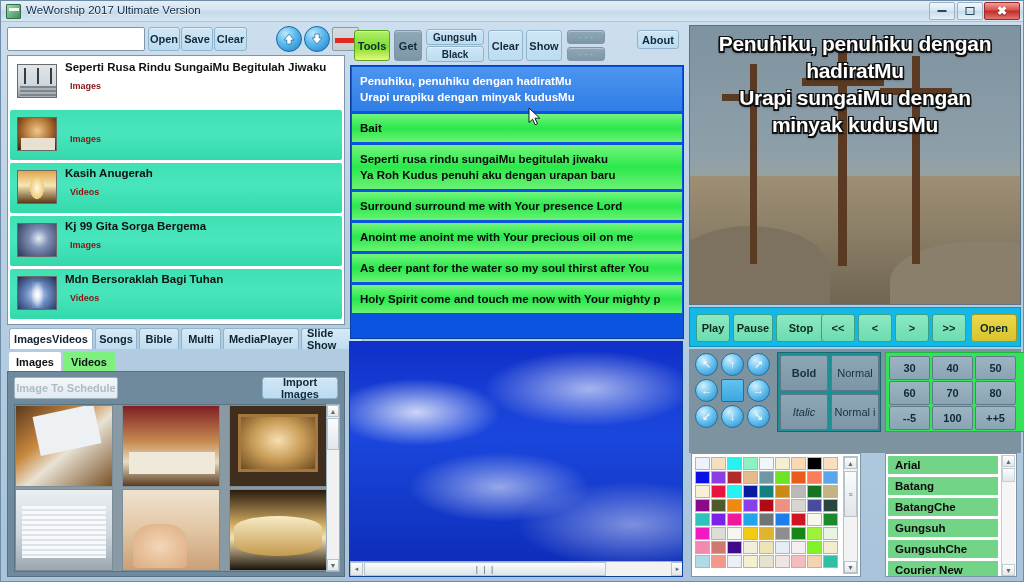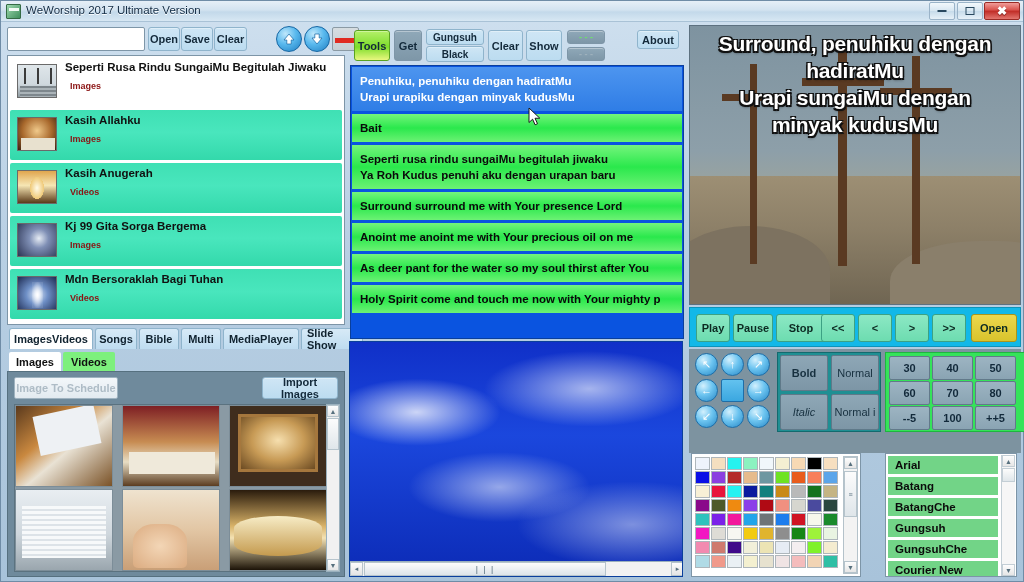--- a/index.html
+++ b/index.html
@@ -374,21 +374,20 @@
     </div>
 
     <div id="songlist">
         <div class="song-item first">
           <div class="song-thumb th-cross"></div>
           <div class="song-title">Seperti Rusa Rindu SungaiMu Begitulah Jiwaku</div>
           <div class="song-type">Images</div>
         </div>
         <div class="song-item">
           <div class="song-thumb th-supper"></div>
-          <div class="song-title">Kasih Allahku</div>
           <div class="song-type">Images</div>
         </div>
         <div class="song-item">
           <div class="song-thumb th-light"></div>
           <div class="song-title">Kasih Anugerah</div>
           <div class="song-type">Videos</div>
         </div>
         <div class="song-item">
           <div class="song-thumb th-swirl"></div>
           <div class="song-title">Kj 99 Gita Sorga Bergema</div>
@@ -491,21 +490,21 @@
 
       <div class="cross" style="left:60px;top:38px;width:7px;height:200px;"></div>
       <div class="cross" style="left:32px;top:68px;width:64px;height:7px;"></div>
 
       <div class="cross" style="left:148px;top:18px;width:9px;height:222px;"></div>
       <div class="cross" style="left:112px;top:52px;width:82px;height:8px;"></div>
 
       <div class="cross" style="left:222px;top:30px;width:8px;height:208px;"></div>
       <div class="cross" style="left:190px;top:62px;width:72px;height:7px;"></div>
       <div id="preview-text">
-          <div>Surround, penuhiku dengan</div>
+          <div>Penuhiku, penuhiku dengan</div>
           <div>hadiratMu</div>
           <div>Urapi sungaiMu dengan</div>
           <div>minyak kudusMu</div>
         </div>
     </div>
 
     <div id="playbar">
       <div class="pbtn" id="btn-play">Play</div>
       <div class="pbtn" id="btn-pause">Pause</div>
       <div class="pbtn" id="btn-stop">Stop</div>

